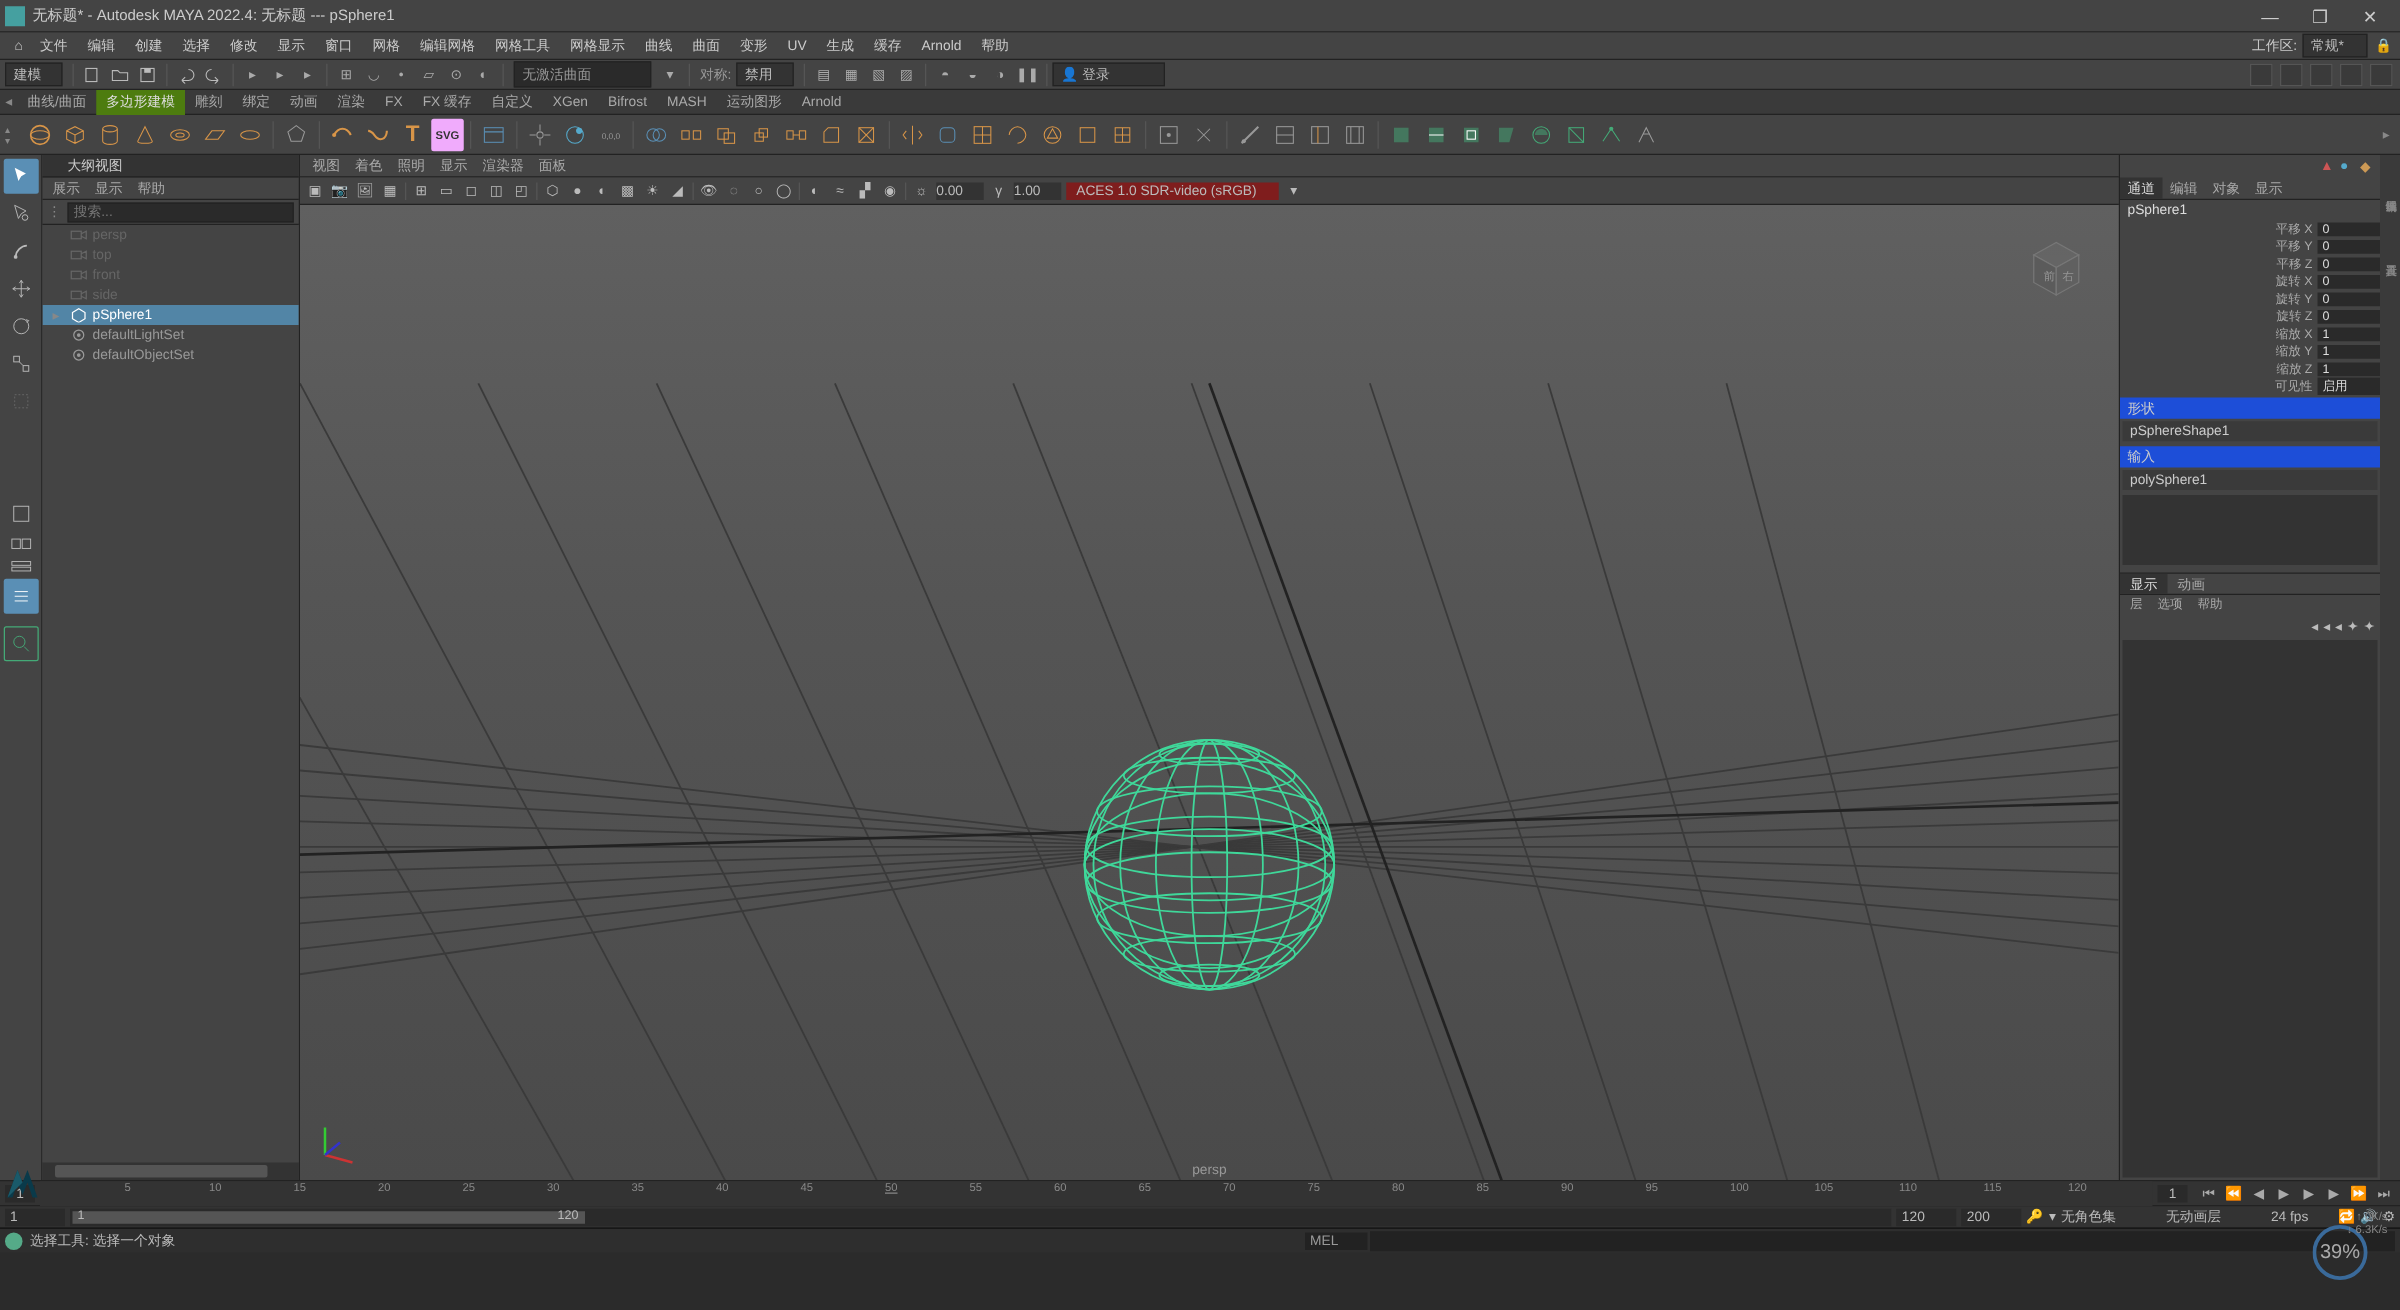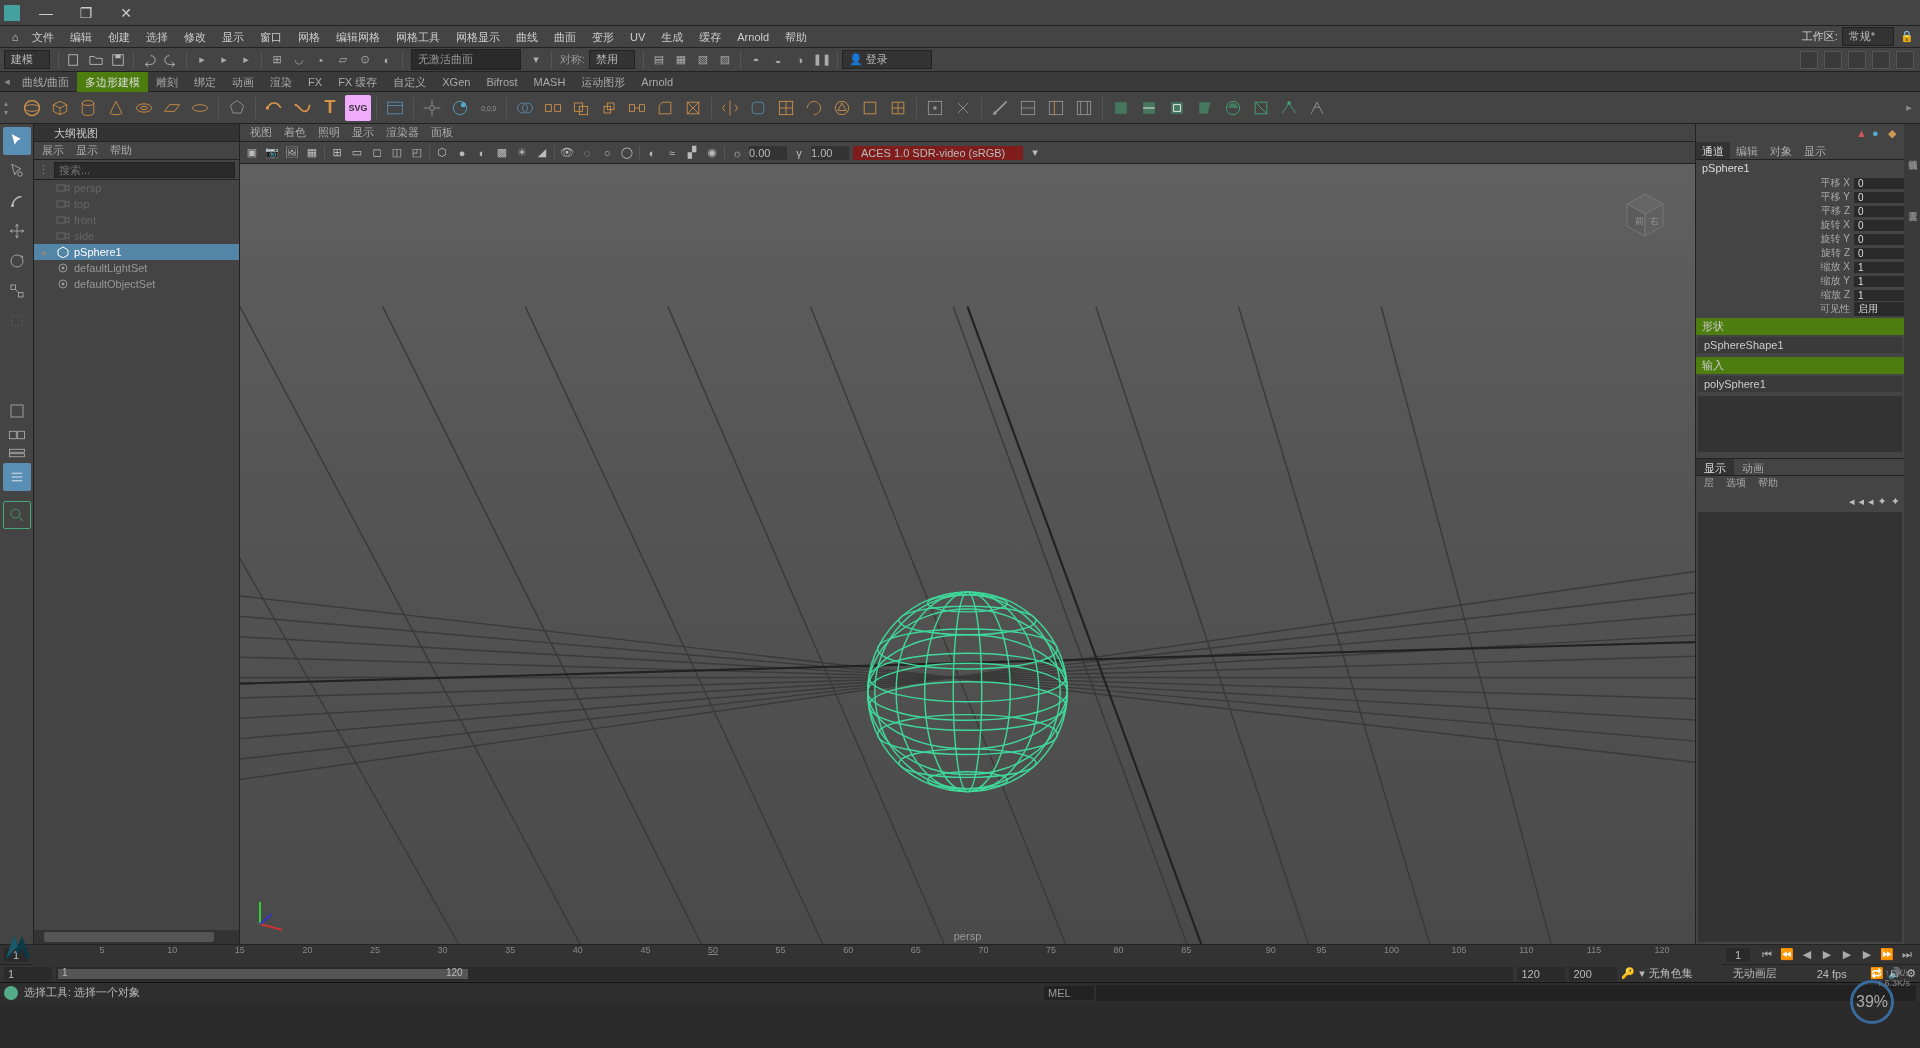--- a/index.html
+++ b/index.html
@@ -71,21 +71,21 @@
 .rightpanel .rtopicons { height: 18px; display: flex; justify-content: flex-end; align-items: center; gap: 4px; padding-right: 4px; }
 .rightpanel .rtopicons .ri { width: 12px; height: 12px; }
 .rightpanel .rtabs { height: 18px; display: flex; border-bottom: 1px solid #222; }
 .rightpanel .rtabs span { padding: 0 6px; line-height: 18px; color: #aaa; }
 .rightpanel .rtabs span.active { background: #333; color: #ddd; }
 .rightpanel .objname { padding: 2px 6px; color: #ddd; font-size: 11px; }
 .rightpanel .attrs { display: flex; flex-direction: column; }
 .rightpanel .attrrow { display: flex; height: 14px; align-items: center; }
 .rightpanel .attrrow .alabel { flex: 1; text-align: right; padding-right: 4px; color: #aaa; font-size: 10px; }
 .rightpanel .attrrow .aval { width: 50px; background: #2a2a2a; color: #ddd; padding: 0 4px; font-size: 10px; }
-.rightpanel .section { background: #4d7c0f; padding: 1px 6px; color: #ccc; margin-top: 2px; }
+.rightpanel .section { background: #1d4ed8; padding: 1px 6px; color: #ccc; margin-top: 2px; }
 .rightpanel .inputbox { background: #3a3a3a; margin: 2px; padding: 2px 6px; color: #ccc; }
 .rightpanel .darkbox { background: #333; margin: 2px; height: 56px; }
 .rightpanel .dtabs { height: 18px; display: flex; border-top: 1px solid #222; border-bottom: 1px solid #222; margin-top: 4px; }
 .rightpanel .dtabs span { padding: 0 8px; line-height: 18px; color: #aaa; }
 .rightpanel .dtabs span.active { background: #333; color: #ddd; }
 .rightpanel .dmenu { height: 16px; display: flex; padding: 0 2px; }
 .rightpanel .dmenu span { padding: 0 6px; color: #aaa; font-size: 10px; }
 .rightpanel .layericons { height: 18px; display: flex; justify-content: flex-end; align-items: center; gap: 4px; padding-right: 4px; }
 .rightpanel .layerarea { flex: 1; background: #333; margin: 2px; }
 .rightsidebar { width: 16px; background: #3a3a3a; display: flex; flex-direction: column; align-items: center; padding-top: 4px; gap: 2px; }
@@ -110,20 +110,21 @@
 .perfcorner { position: fixed; right: 10px; bottom: 24px; width: 60px; height: 60px; }
 .perfcorner .circle { width: 44px; height: 44px; border-radius: 50%; border: 3px solid #3a6a9a; display: flex; align-items: center; justify-content: center; color: #aaa; font-size: 16px; position: absolute; bottom: 0; left: 0; }
 .perfcorner .stats { position: absolute; right: 0; top: 4px; font-size: 9px; color: #888; text-align: right; }
 .mayalogo { position: fixed; left: 4px; bottom: 88px; width: 28px; height: 28px; }
 </style>
 </head>
 <body>
 
 <div class="titlebar">
   <div class="logo"></div>
+  <div class="title">无标题* - Autodesk MAYA 2022.4: 无标题  ---  pSphere1</div>
   <div class="winbtn">—</div>
   <div class="winbtn">❐</div>
   <div class="winbtn">✕</div>
 </div>
 
 <div class="menubar">
   <div class="home">⌂</div>
   <span class="mitem">文件</span>
   <span class="mitem">编辑</span>
   <span class="mitem">创建</span>
@@ -865,21 +866,21 @@
       <div class="tick" style="left: 32%;">40</div>
       <div class="tick" style="left: 36%;">45</div>
       <div class="tick" style="left: 40%; text-decoration: underline;">50</div>
       <div class="tick" style="left: 44%;">55</div>
       <div class="tick" style="left: 48%;">60</div>
       <div class="tick" style="left: 52%;">65</div>
       <div class="tick" style="left: 56%;">70</div>
       <div class="tick" style="left: 60%;">75</div>
       <div class="tick" style="left: 64%;">80</div>
       <div class="tick" style="left: 68%;">85</div>
-      <div class="tick" style="left: 72%; margin-left: 17px;">90</div>
+      <div class="tick" style="left: 72%;">90</div>
       <div class="tick" style="left: 76%;">95</div>
       <div class="tick" style="left: 80%;">100</div>
       <div class="tick" style="left: 84%;">105</div>
       <div class="tick" style="left: 88%;">110</div>
       <div class="tick" style="left: 92%;">115</div>
       <div class="tick" style="left: 96%;">120</div>
     </div>
   <div class="tfield">1</div>
   <div class="playback">
     <div class="pb">⏮</div>

